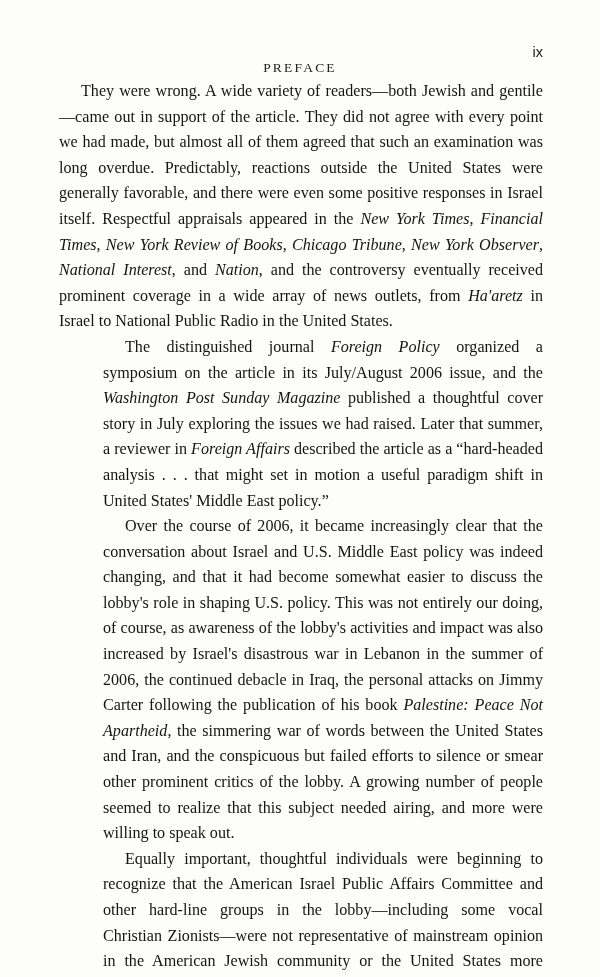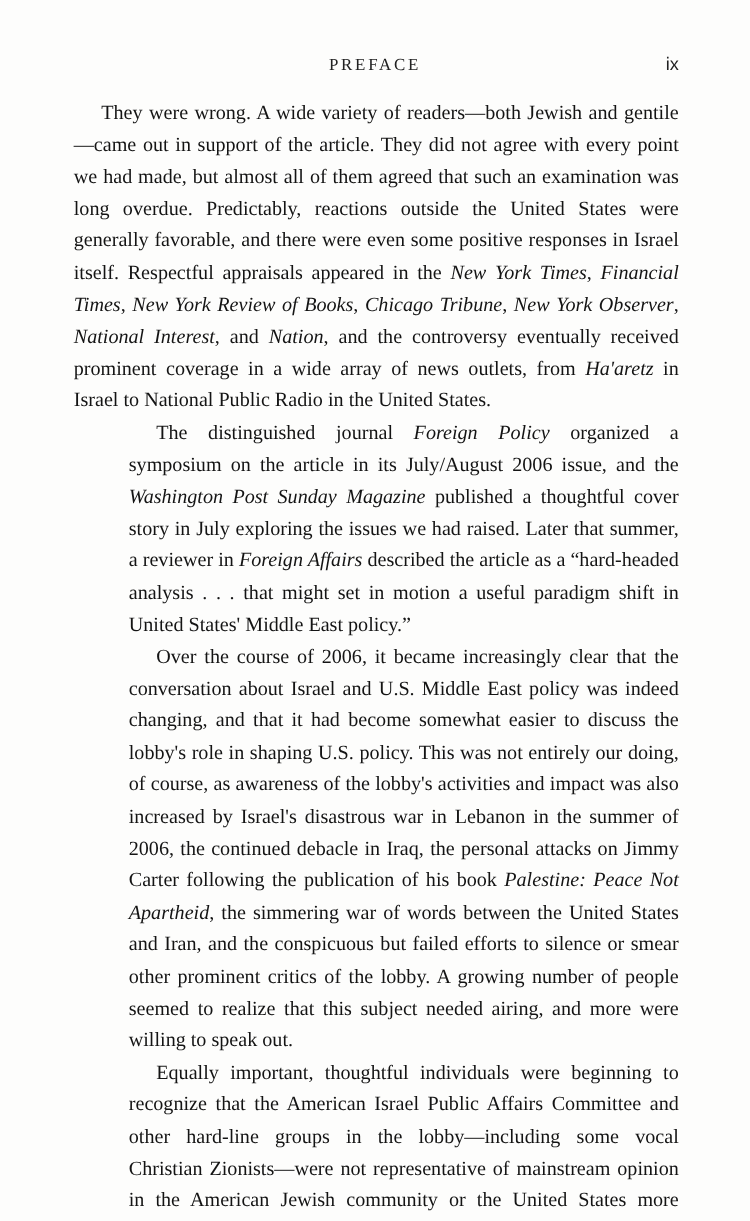--- a/index.html
+++ b/index.html
@@ -11,21 +11,21 @@
     position: relative;
     width: 600px;
     height: 977px;
     background: #fdfdfc;
     font-family: "Liberation Serif", serif;
     color: #1a1a1a;
     overflow: hidden;
   }
   .running-head {
     position: absolute;
-    top: 44px;
+    top: 60px;
     left: 0;
     width: 600px;
     display: flex;
     align-items: baseline;
     justify-content: center;
   }
   .running-head-title {
     font-size: 13.5px;
     letter-spacing: 2.2px;
     font-variant: small-caps;

